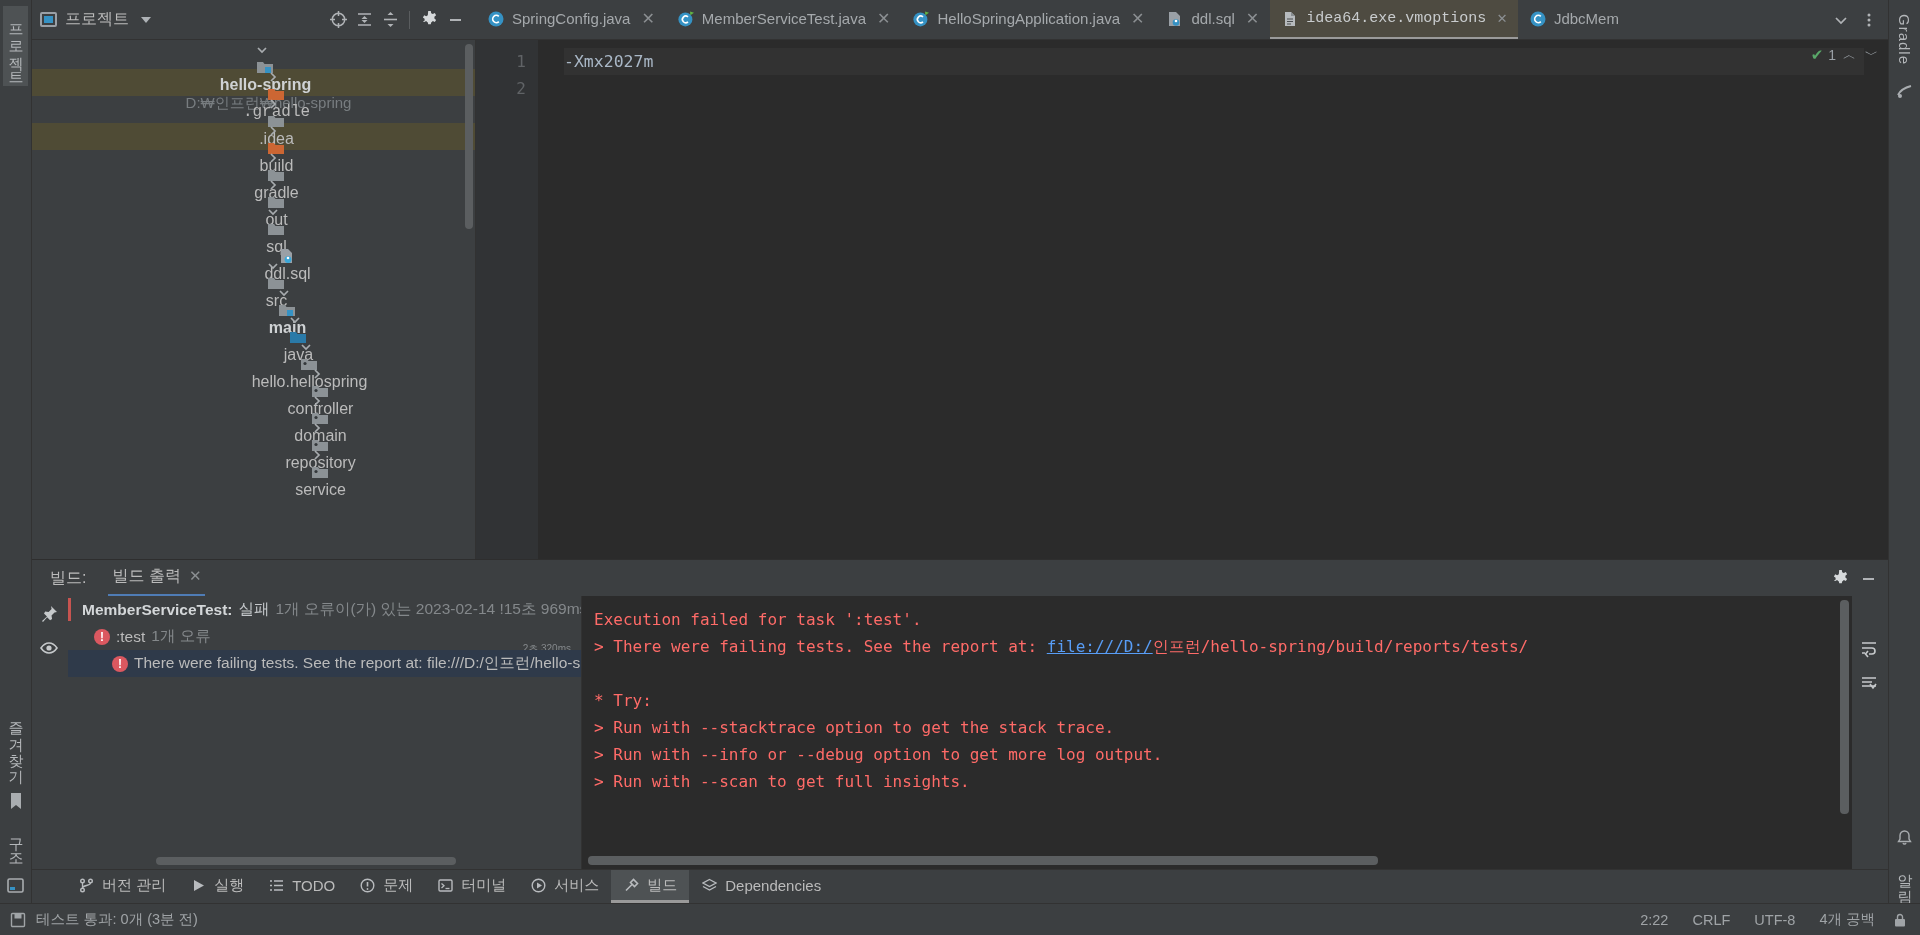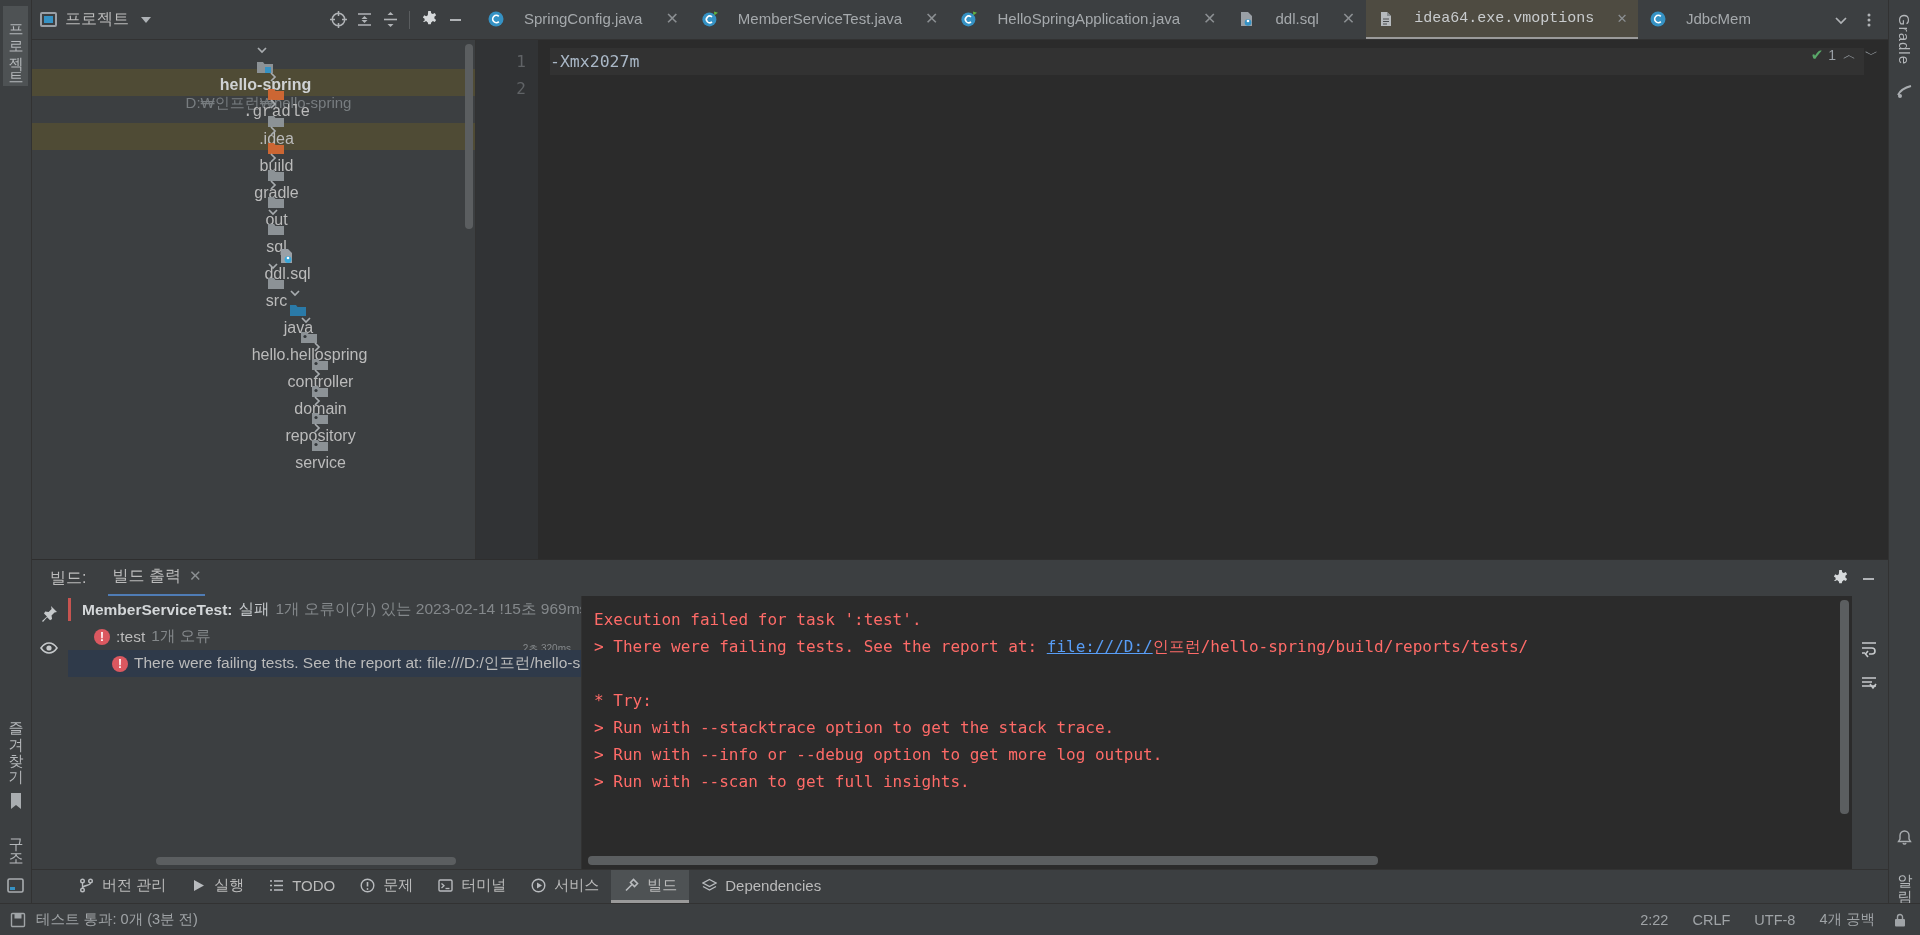--- a/index.html
+++ b/index.html
@@ -71,21 +71,21 @@
   }
   .ph-sep { width: 1px; height: 18px; background: #5a5d5f; margin: 0 6px; }
 
   
   .tabstrip {
     flex: 1; background: #3c3f41; display: flex; align-items: stretch;
     overflow: hidden; height: 40px; border-bottom: 1px solid #323232;
     position: relative;
   }
   .etab {
-    display: flex; align-items: center; gap: 19px; padding: 0 11px;
+    display: flex; align-items: center; gap: 7px; padding: 0 11px;
     color: #a5a9ac; font-size: 15px; white-space: nowrap;
     border-bottom: 2px solid transparent; cursor: default;
   }
   .etab.active { background: #4e4b41; color: #c9ccce; border-bottom-color: #9a9a9a; font-family: Liberation Mono, monospace; }
   .etab .tclose { color: #8b8f92; font-size: 16px; line-height: 1; margin-left: 4px; }
   .tabstrip-right {
     margin-left: auto; display: flex; align-items: center; gap: 2px;
     padding-right: 6px; flex: none;
   }
   .tsr-icon {
@@ -135,21 +135,21 @@
   .gutter {
     width: 62px; flex: none; background: #313335; color: #606366;
     font-family: "DejaVu Sans Mono", monospace; font-size: 16px;
     text-align: right; padding: 8px 12px 0 0; user-select: none;
   }
   .gutter div { height: 27px; line-height: 27px; }
   .code {
     flex: 1; padding: 8px 0 0 12px; font-family: "DejaVu Sans Mono", monospace;
     font-size: 16.5px; color: #a9b7c6; min-width: 0;
   }
-  .code .ln { height: 27px; line-height: 27px; white-space: pre; }
+  .code .ln { height: 27px; line-height: 27px; white-space: pre; margin-left: 14px; }
   .code .ln.cur { background: #323232; }
   .code .squiggle {
     text-decoration: underline; text-decoration-style: wavy;
     text-decoration-color: #6f7a52; text-underline-offset: 3px;
   }
   .ed-marker-gut {
     width: 24px; flex: none; background: #2b2b2b; position: relative;
   }
   .insp-widget {
     position: absolute; right: 8px; top: 6px; display: flex; align-items: center;
@@ -536,20 +536,34 @@
                 <svg width="14" height="14" viewBox="0 0 14 14">
                   <path d="M3 5l4 4 4-4" fill="none" stroke="#a8acaf" stroke-width="1.7"></path>
                 </svg>
               </span>
               <span style="width: 18px; height: 18px; display: block; flex: 0 0 auto; margin-left: 4px;">
                 <svg class="ic" viewBox="0 0 18 18">
                   <path d="M1 4h6l1.5 2H17v9H1z" fill="#8c9296"></path>
                 </svg>
               </span>
               <span class="tlabel">src</span>
+            </div>
+            <div class="trow" style="padding-left: 62px;">
+              <span class="arrow">
+                <svg width="14" height="14" viewBox="0 0 14 14">
+                  <path d="M3 5l4 4 4-4" fill="none" stroke="#a8acaf" stroke-width="1.7"></path>
+                </svg>
+              </span>
+              <span style="width: 18px; height: 18px; display: block; flex: 0 0 auto; margin-left: 4px;">
+                <svg class="ic" viewBox="0 0 18 18">
+                  <path d="M1 4h6l1.5 2H17v9H1z" fill="#8c9296"></path>
+                  <rect x="9" y="9" width="6" height="6" fill="#3592c4"></rect>
+                </svg>
+              </span>
+              <span class="tlabel bold">main</span>
             </div>
             <div class="trow" style="padding-left: 84px;">
               <span class="arrow">
                 <svg width="14" height="14" viewBox="0 0 14 14">
                   <path d="M3 5l4 4 4-4" fill="none" stroke="#a8acaf" stroke-width="1.7"></path>
                 </svg>
               </span>
               <span style="width: 18px; height: 18px; display: block; flex: 0 0 auto; margin-left: 4px;">
                 <svg class="ic" viewBox="0 0 18 18">
                   <path d="M1 4h6l1.5 2H17v9H1z" fill="#2a7aa8"></path>

